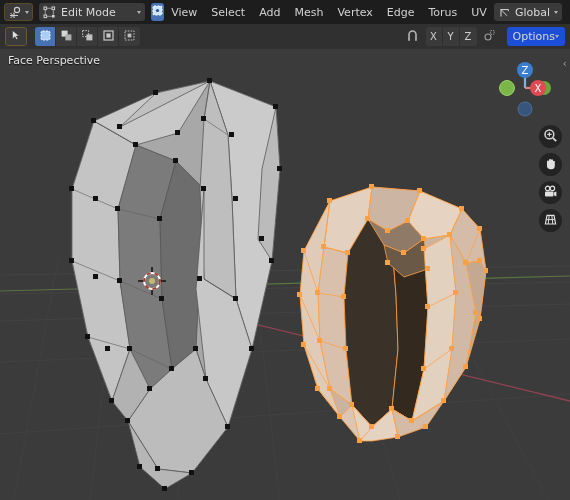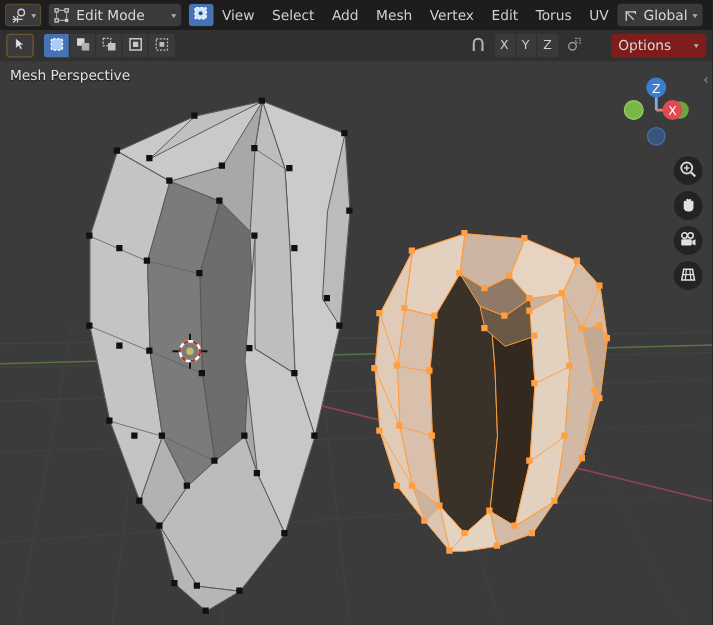--- a/index.html
+++ b/index.html
@@ -88,23 +88,23 @@
   .axis-btn {
     width:17px; height:19px; background:#3a3a3a; color:#cfcfcf;
     display:flex; align-items:center; justify-content:center;
     font-size:10px; border-right:1px solid #2e2e2e;
   }
   .axis-btn:last-child { border-right:none; }
   .plain-icon {
     width:20px; height:19px; display:flex; align-items:center; justify-content:center;
   }
   .options-btn {
-    display:flex; align-items:center; gap:18px;
-    background:#7f1d1d; border-radius:3px; height:19px; padding:0 6px;
-    margin-left:16px;
+    display:flex; align-items:center; gap:0;
+    background:#1d4ed8; border-radius:3px; height:19px; padding:0 6px;
+    margin-left:4px;
   }
   .options-btn .label { font-size:11px; color:#d8d8d8; }
 
   
   .viewport {
     position:absolute; left:0; top:49px; width:570px; height:451px;
     background:#3b3b3b;
     overflow:hidden;
   }
   .vp-svg { position:absolute; left:0; top:0; }
@@ -176,21 +176,21 @@
       </div>
 
     </div>
 
     <div class="menus">
       <div class="menu-item">View</div>
       <div class="menu-item">Select</div>
       <div class="menu-item">Add</div>
       <div class="menu-item">Mesh</div>
       <div class="menu-item">Vertex</div>
-      <div class="menu-item">Edit</div>
+      <div class="menu-item">Edge</div>
       <div class="menu-item">Torus</div>
       <div class="menu-item">UV</div>
     </div>
 
     <div class="orient">
       <span class="ico">
         <svg width="13" height="13" viewBox="0 0 13 13">
           <path d="M3 10.5 L3 3.5 L10 3.5" stroke="#cfcfcf" stroke-width="1.1" fill="none"></path>
           <path d="M3 3.5 L9 9.8" stroke="#cfcfcf" stroke-width="1" fill="none"></path>
           <path d="M8.6 3.5 L10.4 3.5 L10.4 5.2" stroke="#cfcfcf" stroke-width="1" fill="none"></path>
@@ -488,21 +488,21 @@
 
       <g transform="translate(152,232)">
         <circle r="8" fill="none" stroke="#ffffff" stroke-width="2"></circle>
         <circle r="8" fill="none" stroke="#b03a28" stroke-width="2" stroke-dasharray="4 4"></circle>
         <circle r="3" fill="#c8b86a"></circle>
         <path d="M-14 0 L-9 0 M14 0 L9 0 M0 -14 L0 -9 M0 14 L0 9" stroke="#141414" stroke-width="1.6"></path>
       </g>
     </svg>
 
     <div class="vp-text">
-      <div>Mesh Perspective</div>
+      <div>Face Perspective</div>
     </div>
 
     <div class="collapse-arrow">‹</div>
 
     <div class="gizmo">
       <svg width="62" height="62" viewBox="0 0 62 62">
 
         <line x1="31" y1="31" x2="31" y2="13" stroke="#7fb3e0" stroke-width="2.2"></line>
         <line x1="31" y1="31" x2="49" y2="31" stroke="#e08080" stroke-width="2.2"></line>
 

